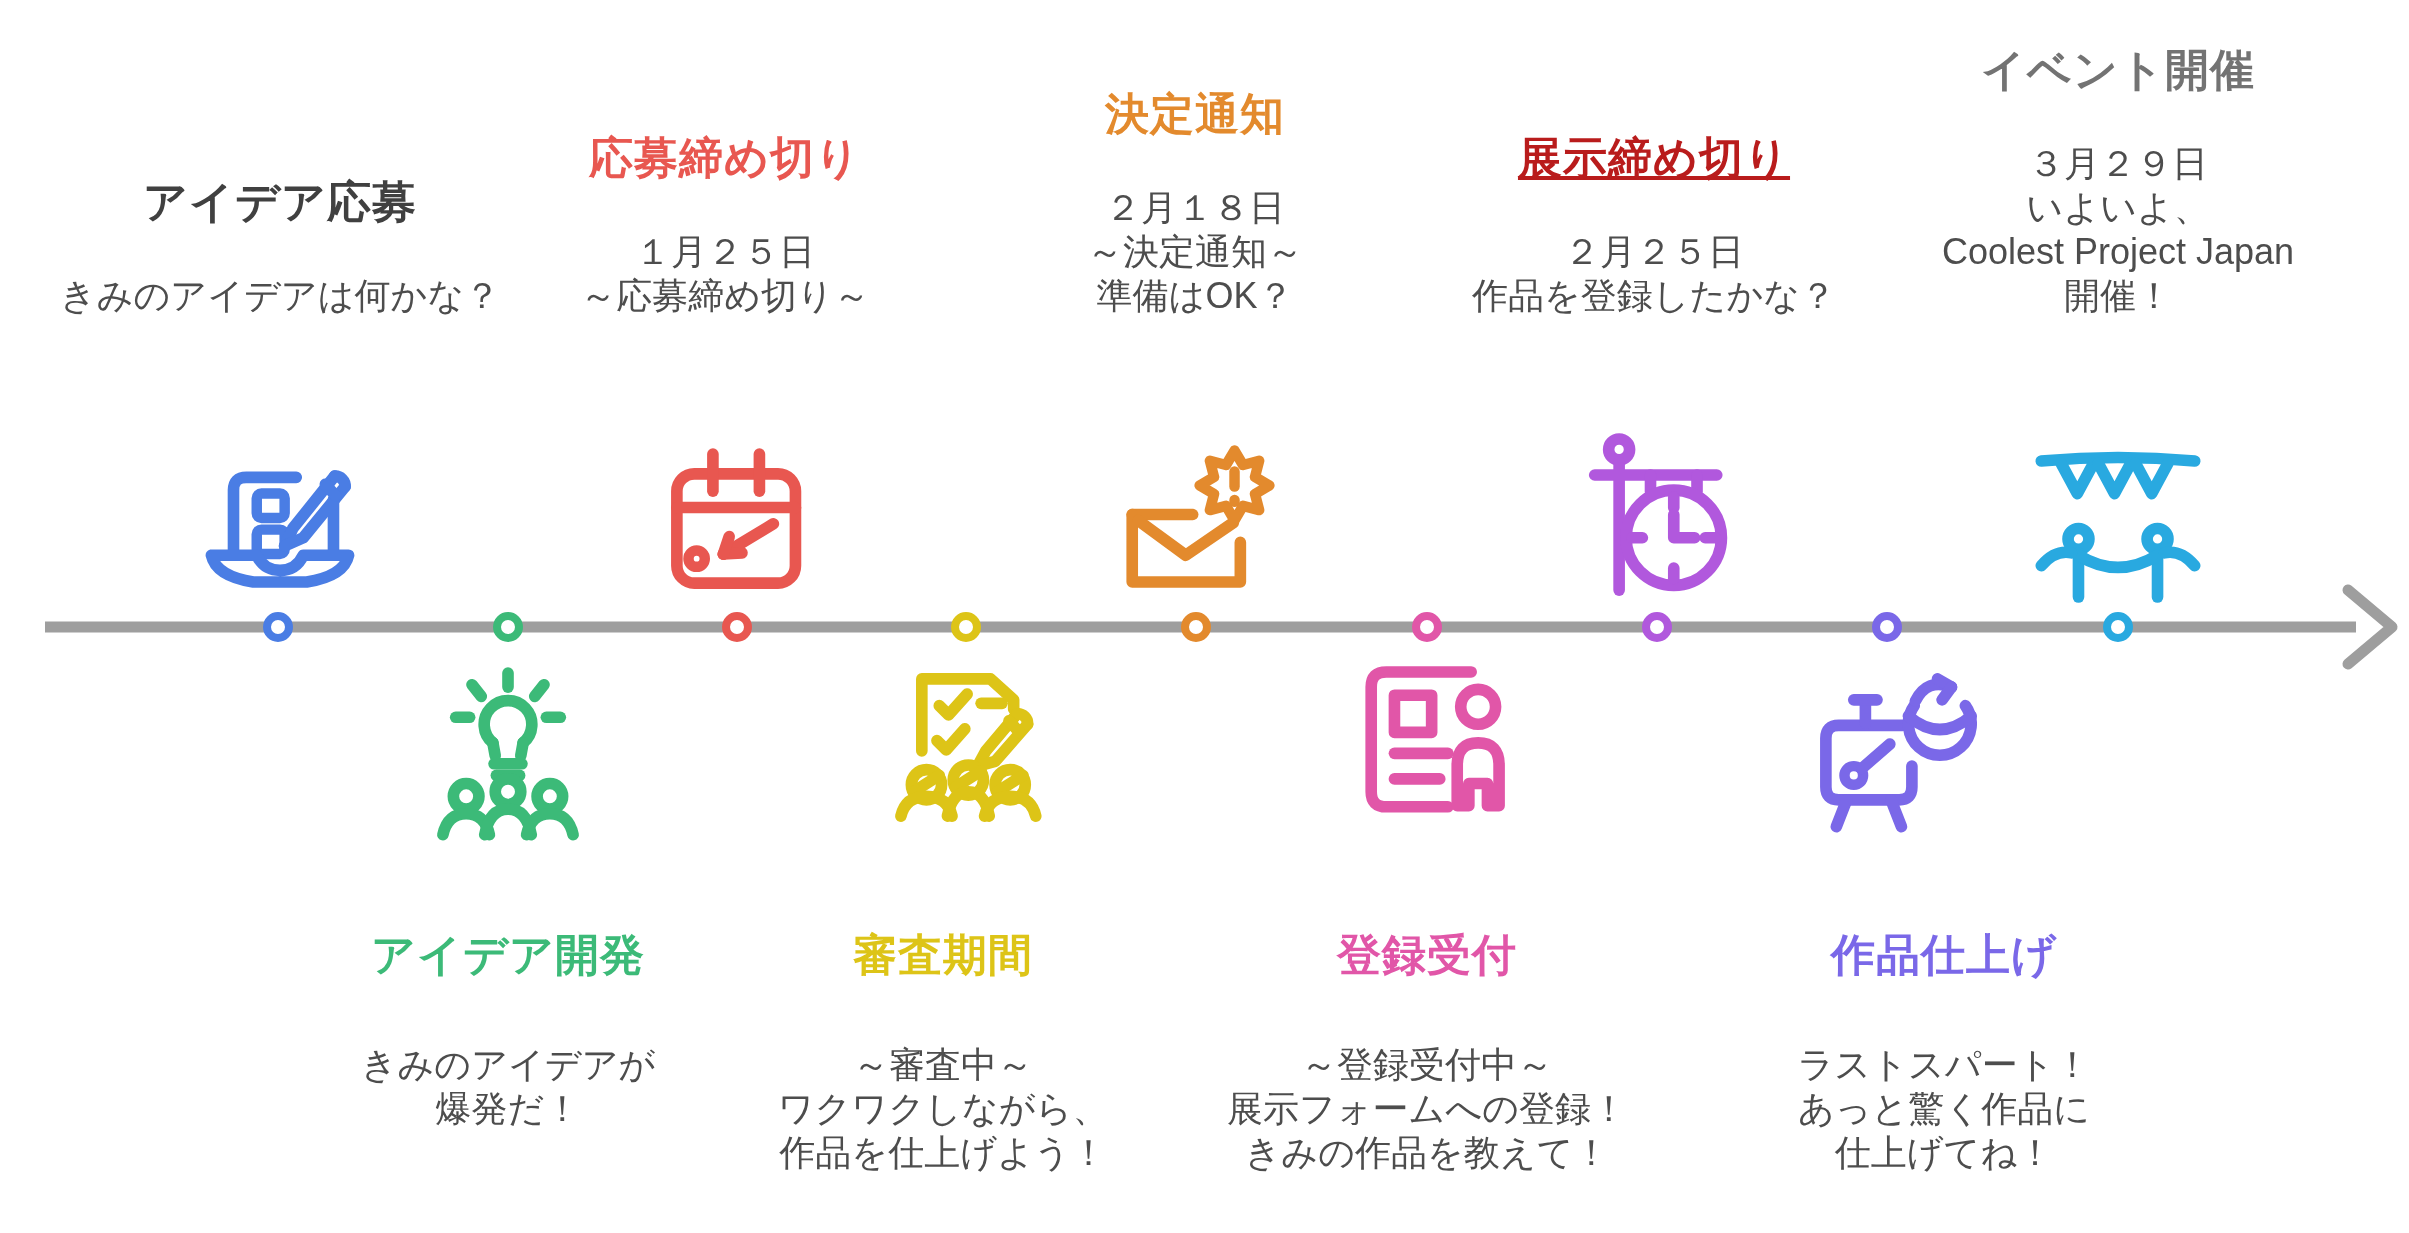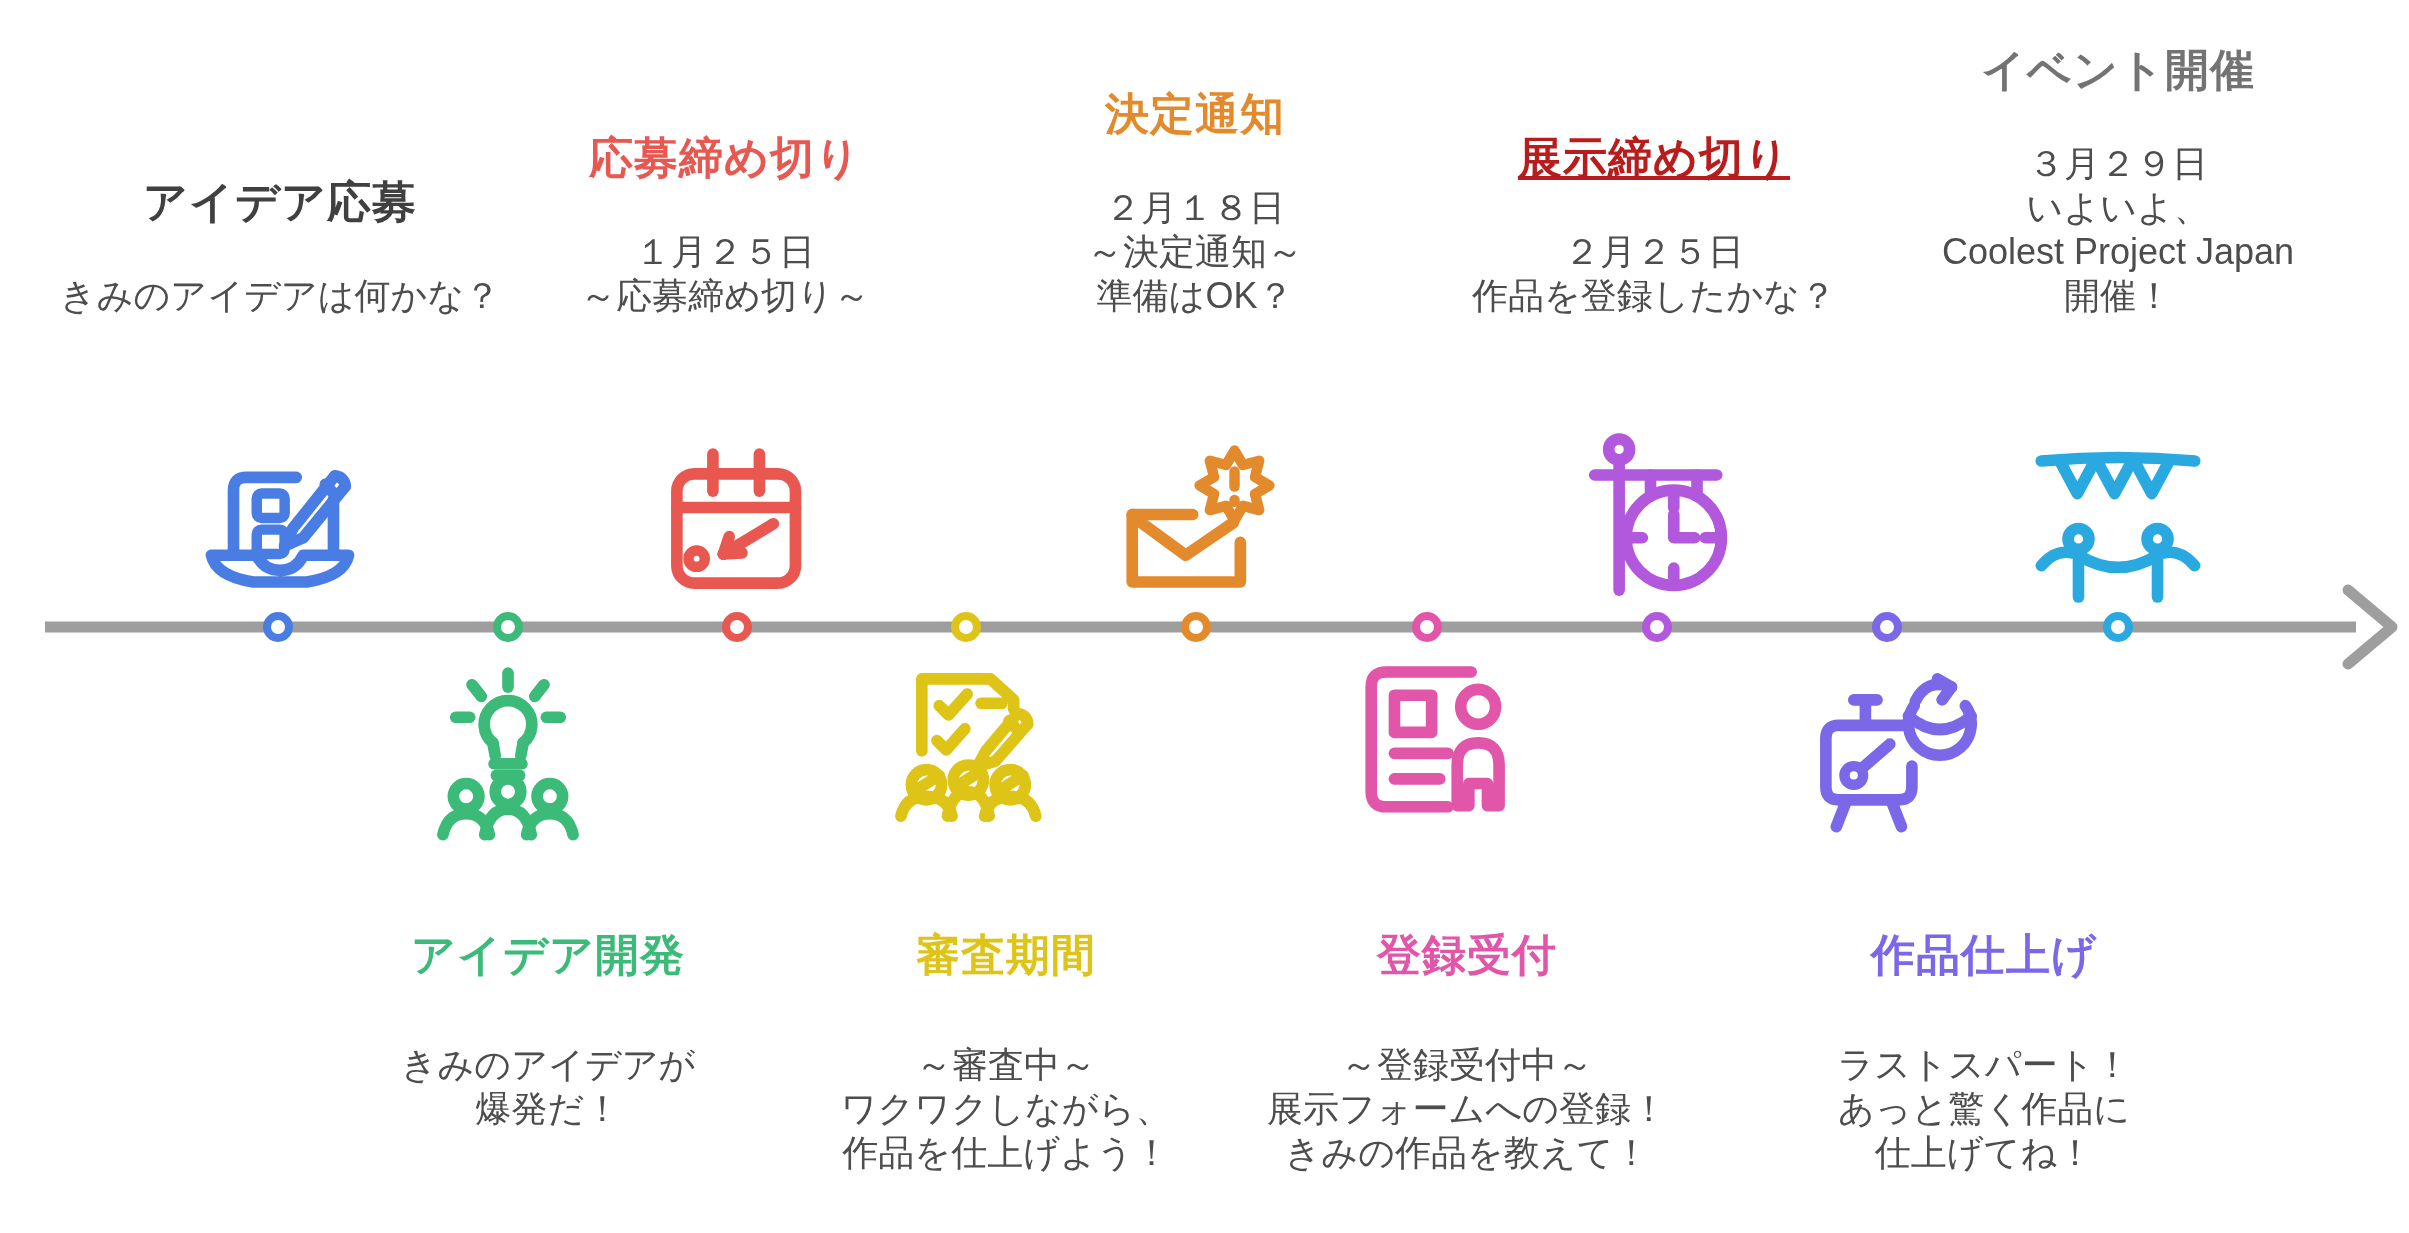--- a/index.html
+++ b/index.html
@@ -2,21 +2,21 @@
 <html><head>
 <meta charset="utf-8">
 <style>
   html,body{margin:0;padding:0;background:#ffffff;}
   #canvas{
     position:relative;width:2409px;height:1233px;background:#ffffff;overflow:hidden;
     font-family:"Liberation Sans",sans-serif;
   }
   .event{position:absolute;text-align:center;white-space:nowrap;}
   .event-top{bottom:915px;}
-  .event-bottom{top:926px;margin-left:40px;}
+  .event-bottom{top:926px;}
   .event-title{font-size:44px;font-weight:700;letter-spacing:1px;margin:0;}
   .event-top .event-title{margin-bottom:42px;}
   .event-bottom .event-title{margin-bottom:58px;}
   .event-desc{font-size:36px;line-height:44px;color:#4d4d4d;}
   .event-desc div{margin:0;}
   .tcenter{transform:translateX(-50%);}
   .icon{position:absolute;width:186px;height:186px;transform:translateX(-50%);}
   .icon-top{bottom:622px;}
   .icon-bottom{top:658px;}
   .icon svg{width:100%;height:100%;display:block;}
@@ -90,21 +90,21 @@
   </div>
 
   <div class="event event-bottom tcenter" style="left:508px">
     <div class="event-title" style="color: rgb(60, 186, 120);">アイデア開発</div>
     <div class="event-desc">
       <div>きみのアイデアが</div>
       <div>爆発だ！</div>
     </div>
   </div>
 
-  <div class="event event-bottom tcenter" style="left:966px">
+  <div class="event event-bottom tcenter" style="left:943px">
     <div class="event-title" style="color: rgb(221, 196, 23);">審査期間</div>
     <div class="event-desc">
       <div>～審査中～</div>
       <div>ワクワクしながら、</div>
       <div>作品を仕上げよう！</div>
     </div>
   </div>
 
   <div class="event event-bottom tcenter" style="left:1427px">
     <div class="event-title" style="color: rgb(225, 86, 168);">登録受付</div>

